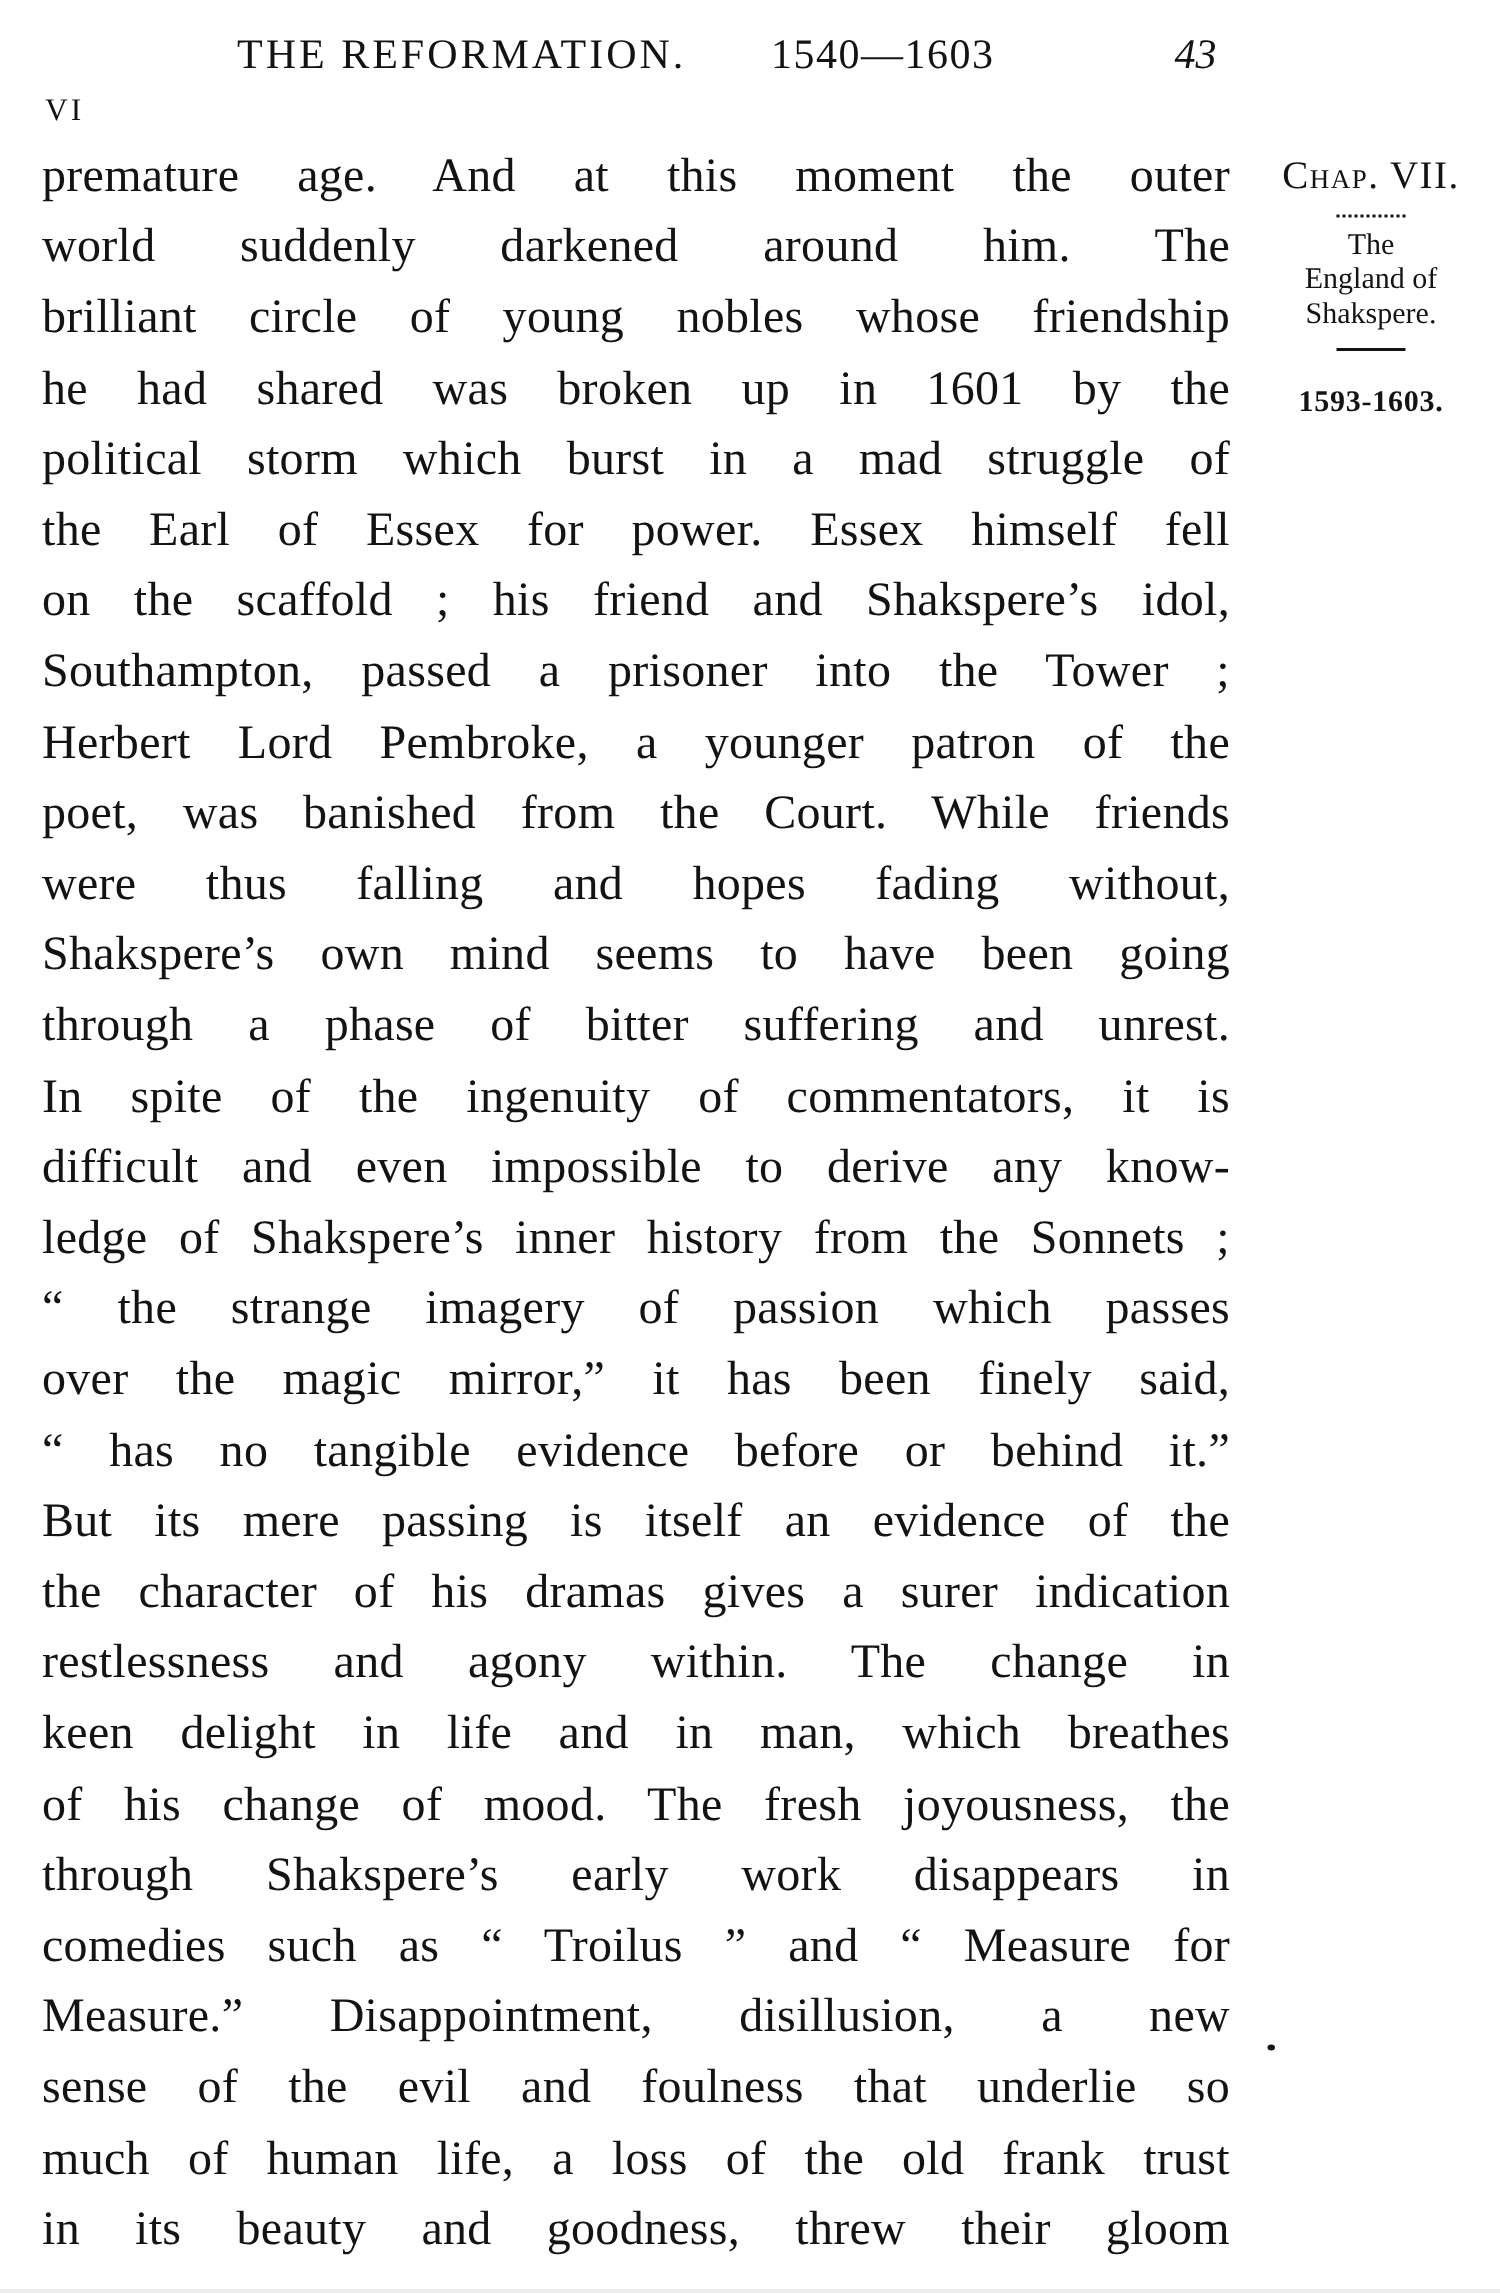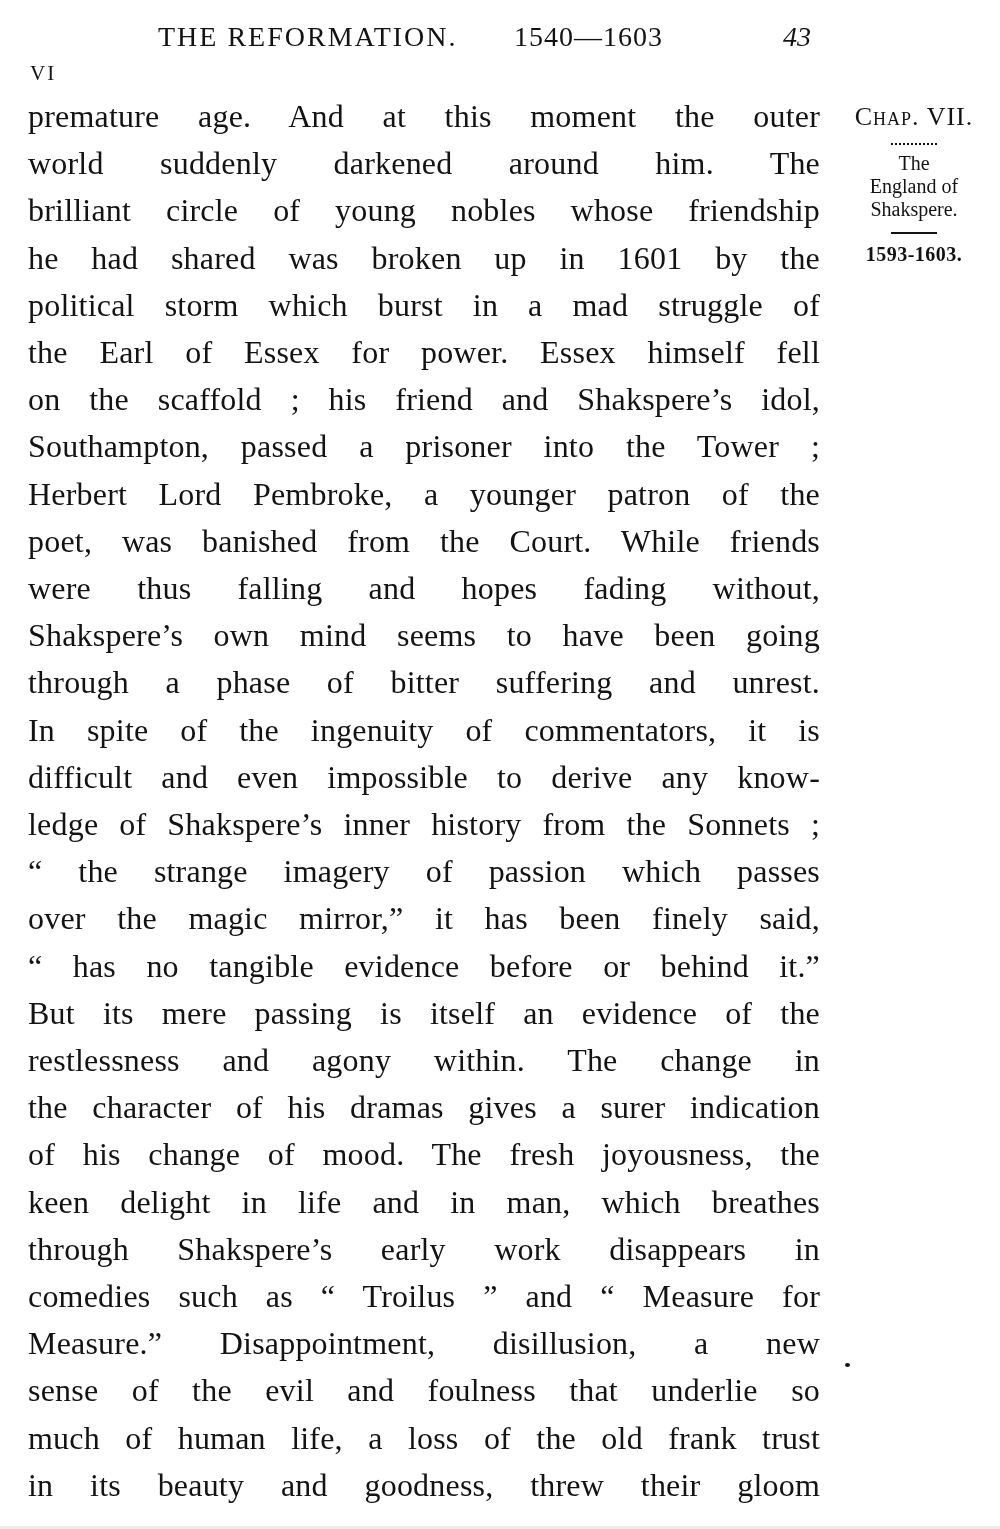--- a/index.html
+++ b/index.html
@@ -69,21 +69,21 @@
   }
   .rule-1 { border-top: 2px dotted var(--ink); }
   .rule-2 { border-top: 2px solid var(--ink); }
   .note-title {
     margin-top: 7px;
     font-weight: normal;
     font-size: 20px;
     line-height: 23px;
   }
   .note-dates {
-    margin-top: 9px;
+    margin-top: 23px;
     font-weight: bold;
     font-size: 20px;
     letter-spacing: 0.5px;
   }
   
   .speck {
     position: absolute; left: 845px; top: 1363px;
     width: 5px; height: 4px; border-radius: 50%;
     background: var(--ink);
   }
@@ -119,24 +119,24 @@
     <div class="line">were thus falling and hopes fading without,</div>
     <div class="line">Shakspere’s own mind seems to have been going</div>
     <div class="line">through a phase of bitter suffering and unrest.</div>
     <div class="line">In spite of the ingenuity of commentators, it is</div>
     <div class="line">difficult and even impossible to derive any know-</div>
     <div class="line">ledge of Shakspere’s inner history from the Sonnets ;</div>
     <div class="line">“ the strange imagery of passion which passes</div>
     <div class="line">over the magic mirror,” it has been finely said,</div>
     <div class="line">“ has no tangible evidence before or behind it.”</div>
     <div class="line">But its mere passing is itself an evidence of the</div>
+    <div class="line">the character of his dramas gives a surer indication</div>
     <div class="line">restlessness and agony within.  The change in</div>
-    <div class="line">the character of his dramas gives a surer indication</div>
+    <div class="line">keen delight in life and in man, which breathes</div>
     <div class="line">of his change of mood.  The fresh joyousness, the</div>
-    <div class="line">keen delight in life and in man, which breathes</div>
     <div class="line">through Shakspere’s early work disappears in</div>
     <div class="line">comedies such as “ Troilus ” and “ Measure for</div>
     <div class="line">Measure.”  Disappointment, disillusion, a new</div>
     <div class="line">sense of the evil and foulness that underlie so</div>
     <div class="line">much of human life, a loss of the old frank trust</div>
     <div class="line">in its beauty and goodness, threw their gloom</div>
   </main>
 
   <aside class="sidenote">
     <div class="chap">Chap. VII.</div>

